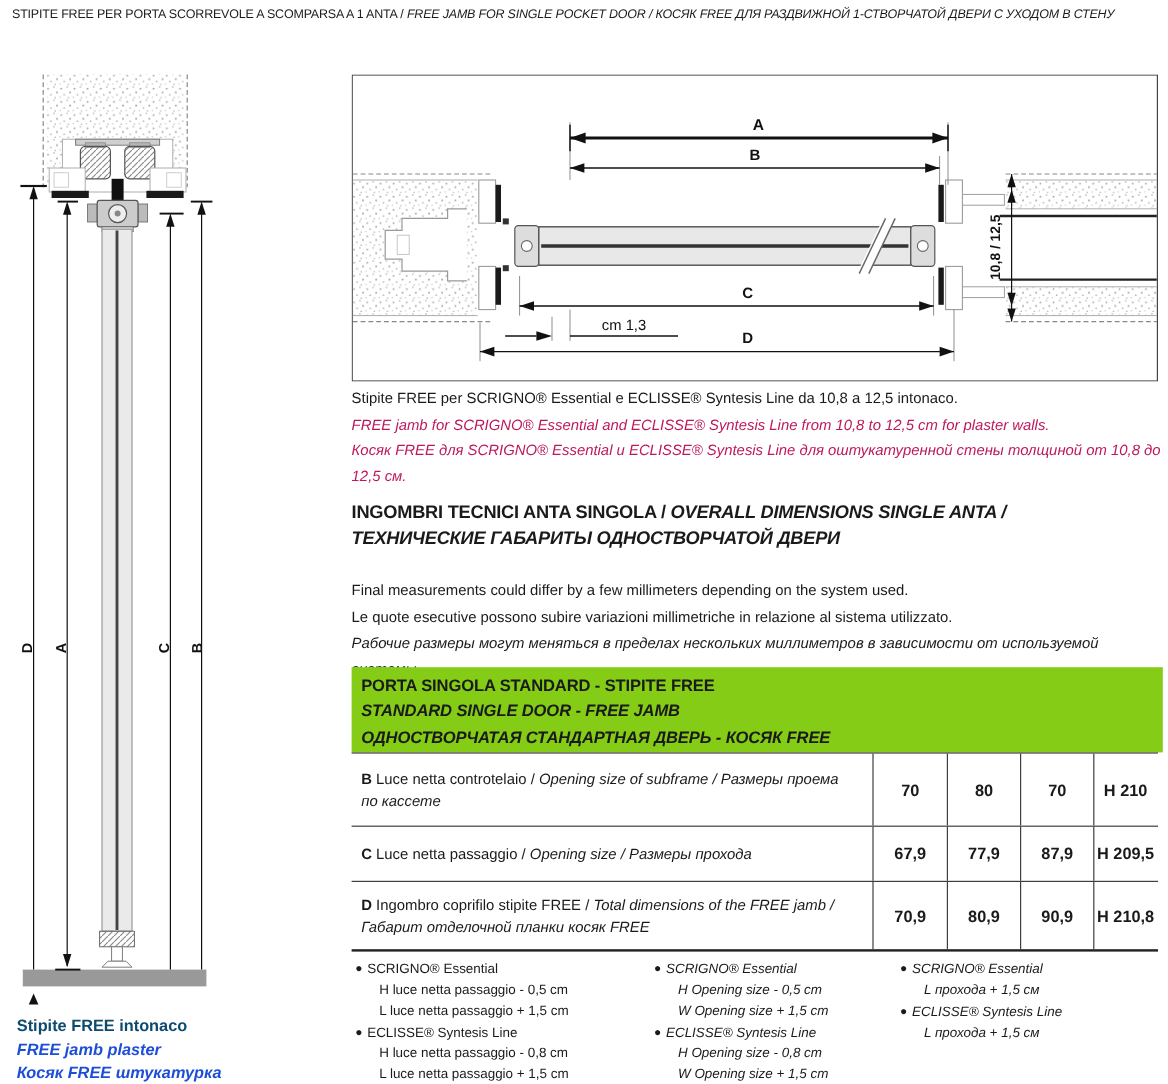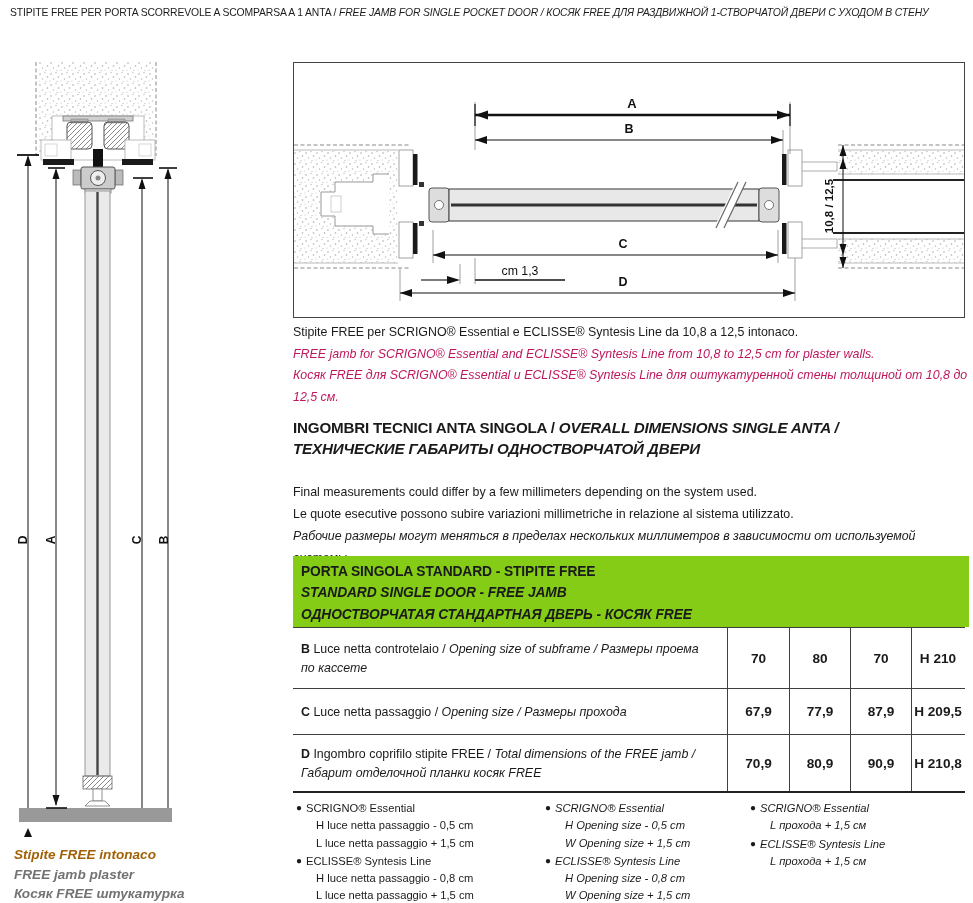--- a/index.html
+++ b/index.html
@@ -38,22 +38,22 @@
   .ncol{position:absolute;top:0;}
   .ncol.c1{left:3px;width:235px;}
   .ncol.c2{left:252px;width:205px;font-style:italic;}
   .ncol.c3{left:457px;width:215px;font-style:italic;}
   .nitem-title{font-weight:normal;}
   .bullet{display:inline-block;width:10px;margin-left:-10px;font-size:10px;vertical-align:1px;}
   .nline{padding-left:10px;}
   .ncol{padding-left:10px;box-sizing:border-box;}
   
   .blcap{left:14px;top:845px;font-size:13.6px;line-height:19.5px;}
-  .blcap .l1{font-weight:bold;color:#a16207;font-style:italic;}
-  .blcap .l2,.blcap .l3{font-style:italic;color:#737373;font-weight:bold;}
+  .blcap .l1{font-weight:bold;color:#0c4a6e;}
+  .blcap .l2,.blcap .l3{font-style:italic;color:#1d4ed8;font-weight:bold;}
   svg text{font-family:"Liberation Sans",sans-serif;}
 </style>
 </head>
 <body>
 
 <div class="abs topline">
   <span class="it">STIPITE FREE PER PORTA SCORREVOLE A SCOMPARSA A 1 ANTA / </span><span class="en">FREE JAMB FOR SINGLE POCKET DOOR / </span><span class="ru">КОСЯК FREE ДЛЯ РАЗДВИЖНОЙ 1-СТВОРЧАТОЙ ДВЕРИ С УХОДОМ В СТЕНУ</span>
 </div>
 
 <svg class="abs" style="left:5px;top:60px;" width="190" height="790" viewBox="0 0 190 790">

